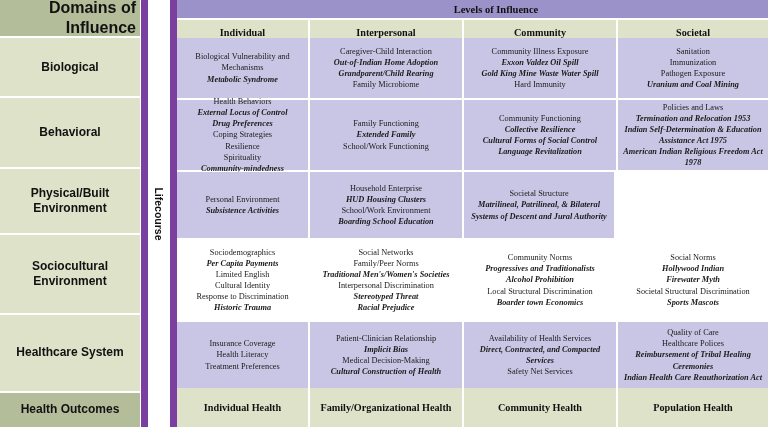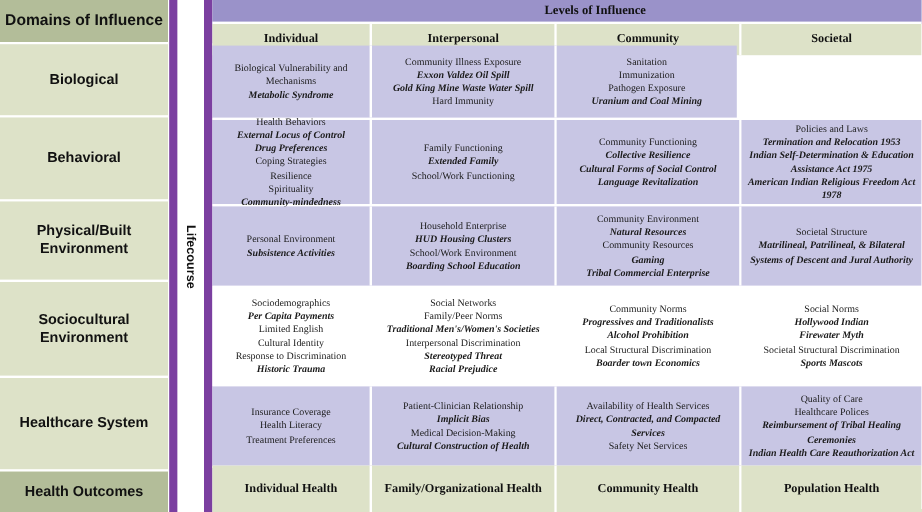--- a/index.html
+++ b/index.html
@@ -39,21 +39,22 @@
     text-align: center;
     font-weight: bold;
     font-size: 12px;
     color: #111111;
     line-height: 1.25;
     box-sizing: border-box;
     padding: 2px 4px;
   }
   .domain-cell.head {
     background: #b3bd99;
-    font-size: 13px;
+    font-size: 16px;
+    text-align: right;
   }
   .domain-cell.outcome {
     background: #b3bd99;
     border-bottom: none;
   }
 
   
   .vbar {
     position: absolute;
     top: 0;
@@ -192,20 +193,26 @@
       <div class="cell w-int">Interpersonal</div>
       <div class="cell w-com">Community</div>
       <div class="cell w-soc">Societal</div>
     </div>
 
     <div class="matrix-row h-bio">
       <div class="cell w-ind">
           <span class="ln wrap">Biological Vulnerability and Mechanisms</span>
           <span class="ln em">Metabolic Syndrome</span>
         </div>
+      <div class="cell w-int">
+          <span class="ln">Caregiver-Child Interaction</span>
+          <span class="ln em">Out-of-Indian Home Adoption</span>
+          <span class="ln em">Grandparent/Child Rearing</span>
+          <span class="ln">Family Microbiome</span>
+        </div>
       <div class="cell w-com">
           <span class="ln">Community Illness Exposure</span>
           <span class="ln em">Exxon Valdez Oil Spill</span>
           <span class="ln em">Gold King Mine Waste Water Spill</span>
           <span class="ln">Hard Immunity</span>
         </div>
       <div class="cell w-soc">
           <span class="ln">Sanitation</span>
           <span class="ln">Immunization</span>
           <span class="ln">Pathogen Exposure</span>
@@ -246,27 +253,20 @@
       <div class="cell w-ind">
           <span class="ln">Personal Environment</span>
           <span class="ln em">Subsistence Activities</span>
         </div>
       <div class="cell w-int">
           <span class="ln">Household Enterprise</span>
           <span class="ln em">HUD Housing Clusters</span>
           <span class="ln">School/Work Environment</span>
           <span class="ln em">Boarding School Education</span>
         </div>
-      <div class="cell w-com">
-          <span class="ln">Community Environment</span>
-          <span class="ln em">Natural Resources</span>
-          <span class="ln">Community Resources</span>
-          <span class="ln em">Gaming</span>
-          <span class="ln em">Tribal Commercial Enterprise</span>
-        </div>
       <div class="cell w-soc">
           <span class="ln">Societal Structure</span>
           <span class="ln em wrap">Matrilineal, Patrilineal, &amp; Bilateral Systems of Descent and Jural Authority</span>
         </div>
     </div>
 
     <div class="matrix-row row-white h-soc">
       <div class="cell w-ind">
           <span class="ln">Sociodemographics</span>
           <span class="ln em">Per Capita Payments</span>

